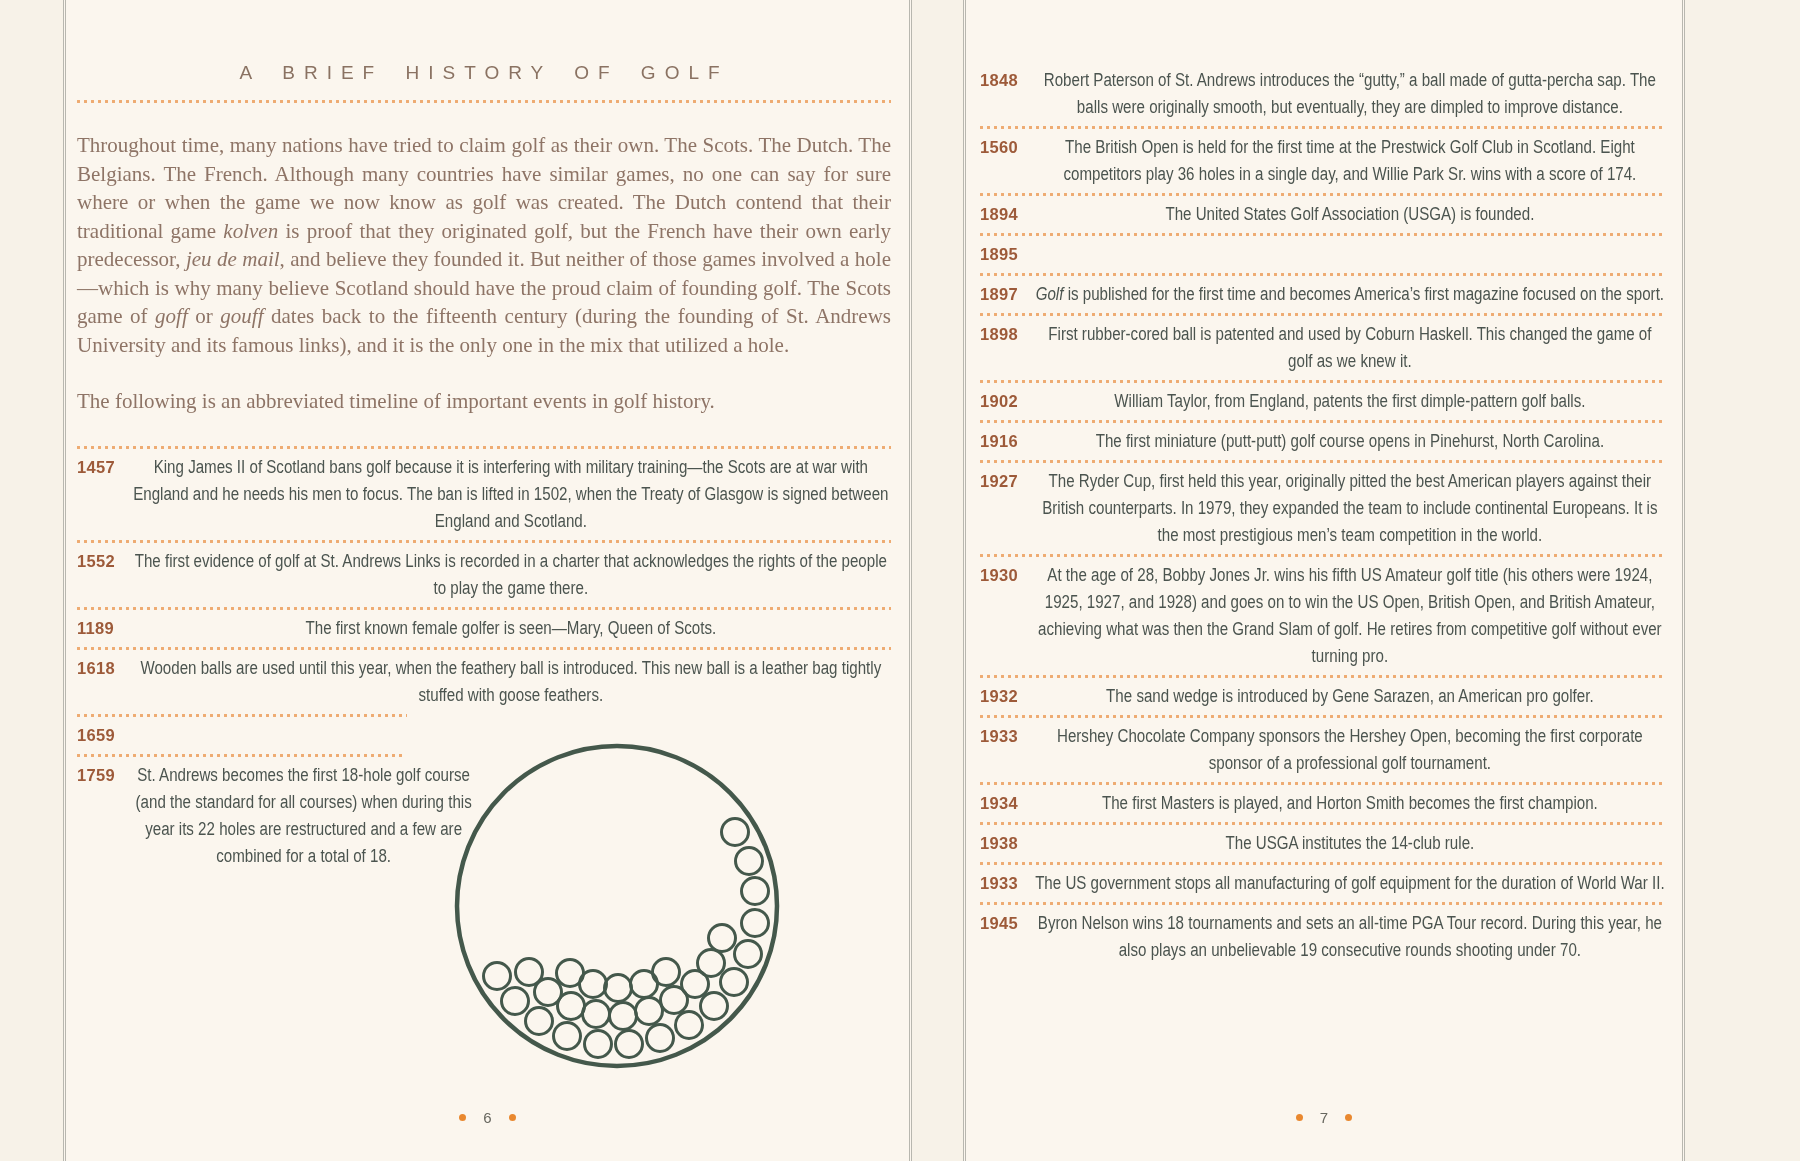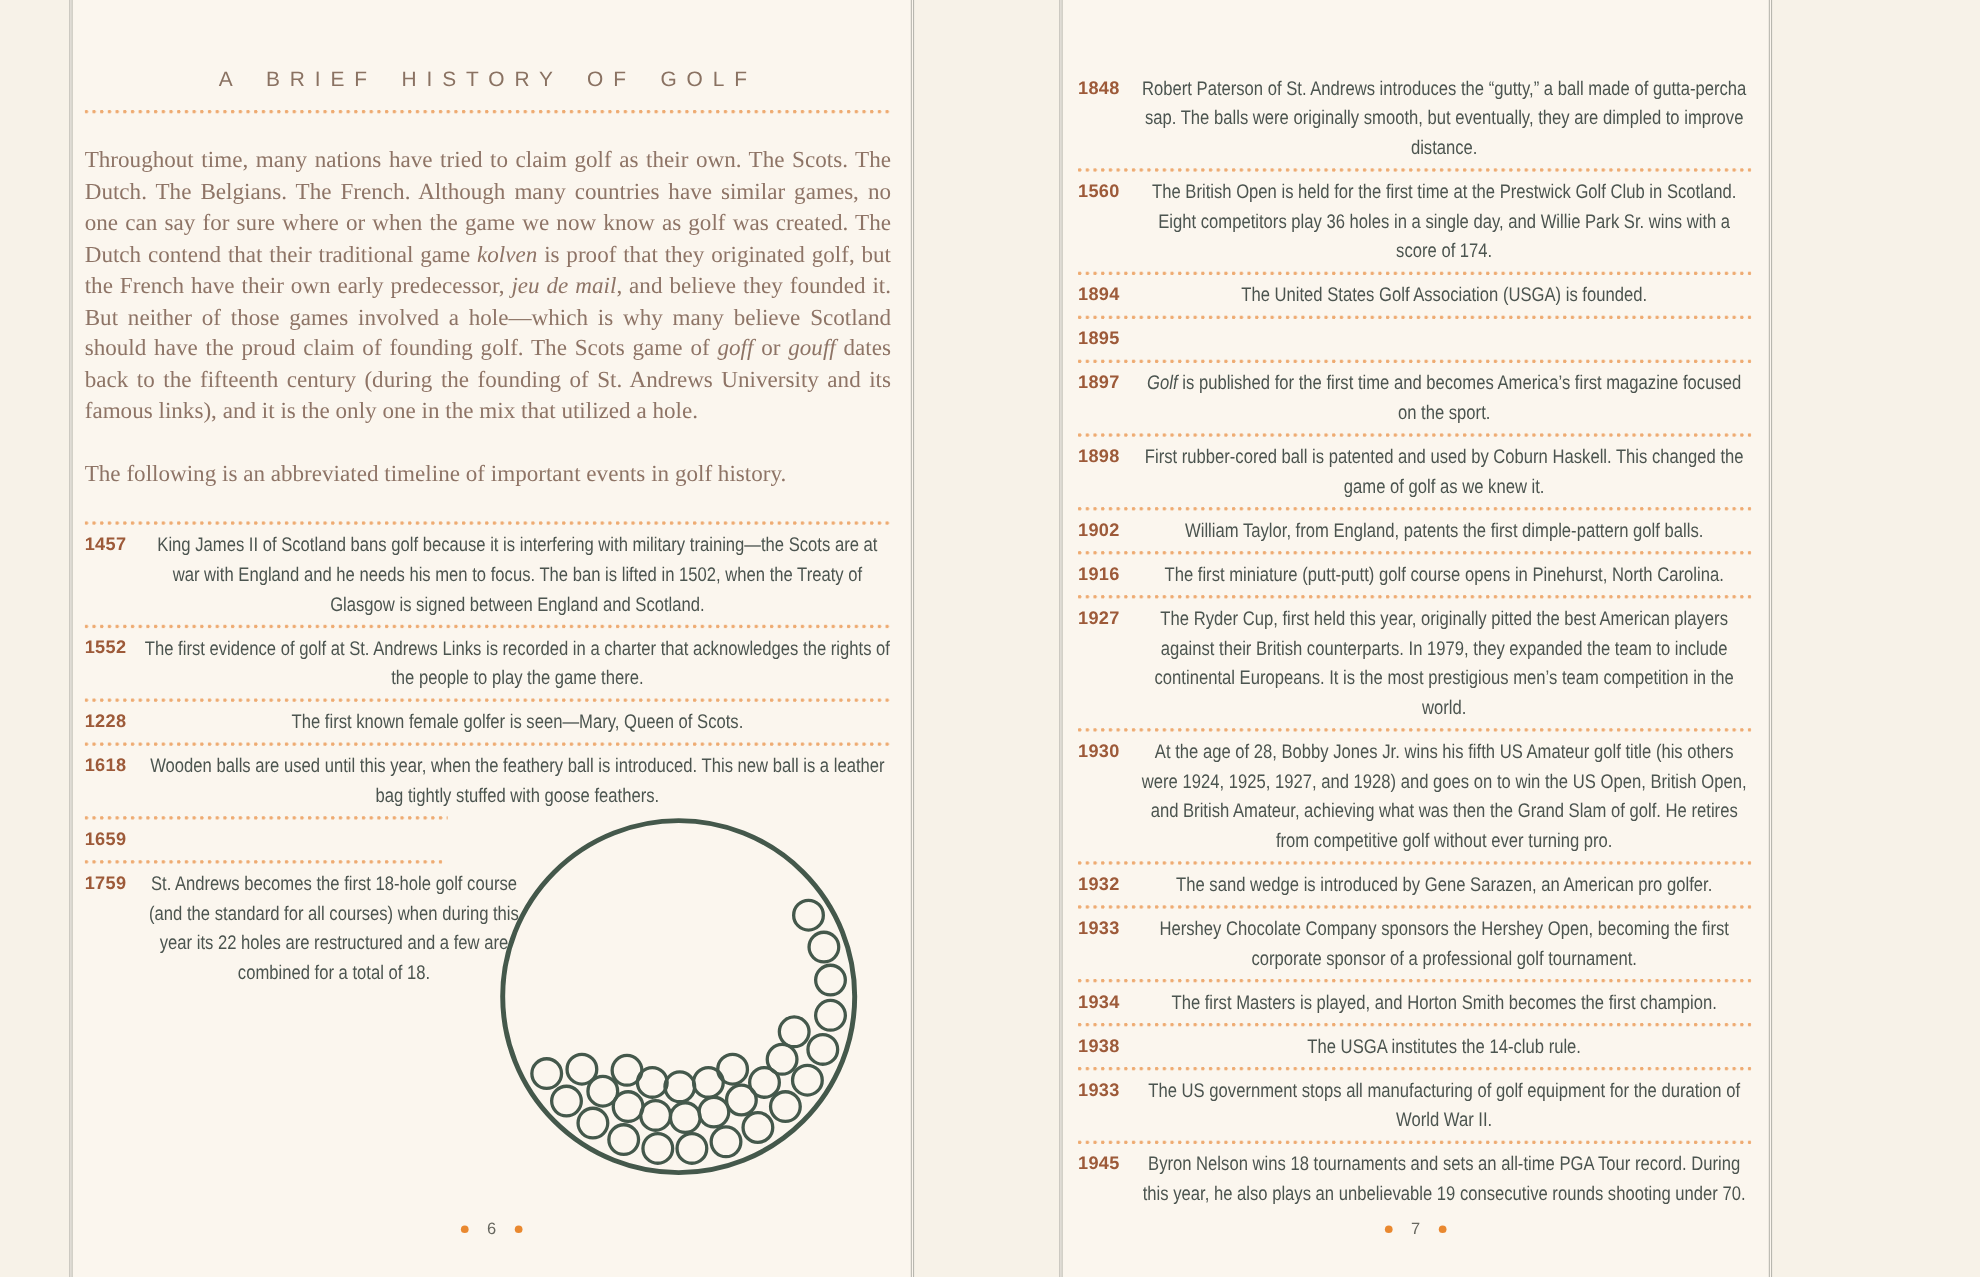--- a/index.html
+++ b/index.html
@@ -8,22 +8,22 @@
     background:#f7f2e8;
     font-family:"Liberation Sans",sans-serif;
   }
   .page{
     position:absolute;top:0;bottom:0;
     background:#fbf6ee;
     border-left:3px double #b8b7af;
     border-right:3px double #b8b7af;
     box-sizing:border-box;
   }
-  .page-left{left:63px;width:768px;padding:0 18px 0 11px;}
-  .page-right{left:963px;width:648px;padding:64px 16px 0 14px;}
+  .page-left{left:63px;width:849px;padding:0 18px 0 11px;}
+  .page-right{left:963px;width:722px;padding:64px 16px 0 14px;}
 
   h1.title{
     font-size:19px;font-weight:400;letter-spacing:9px;word-spacing:8px;
     color:#8a7262;text-align:center;margin:62px 0 0 0;line-height:22px;
   }
   .dotrule{
     height:3px;margin:2.5px 0;
     background-image:radial-gradient(circle at 1.5px 1.5px,#eeab72 1.4px,transparent 1.9px);
     background-size:7px 3px;background-repeat:repeat-x;background-position:0 0;
   }
@@ -80,21 +80,21 @@
         </div>
         <div class="dotrule"></div>
         <div class="tl-row">
           <div class="tl-year">1552</div>
           <div class="tl-cell">
             <div class="tl-text">The first evidence of golf at St. Andrews Links is recorded in a charter that acknowledges the rights of the people to play the game there.</div>
           </div>
         </div>
         <div class="dotrule"></div>
         <div class="tl-row">
-          <div class="tl-year">1228</div>
+          <div class="tl-year">1189</div>
           <div class="tl-cell">
             <div class="tl-text">The first known female golfer is seen—Mary, Queen of Scots.</div>
           </div>
         </div>
         <div class="dotrule"></div>
         <div class="tl-row">
           <div class="tl-year">1618</div>
           <div class="tl-cell">
             <div class="tl-text">Wooden balls are used until this year, when the feathery ball is introduced. This new ball is a leather bag tightly stuffed with goose feathers.</div>
           </div>

